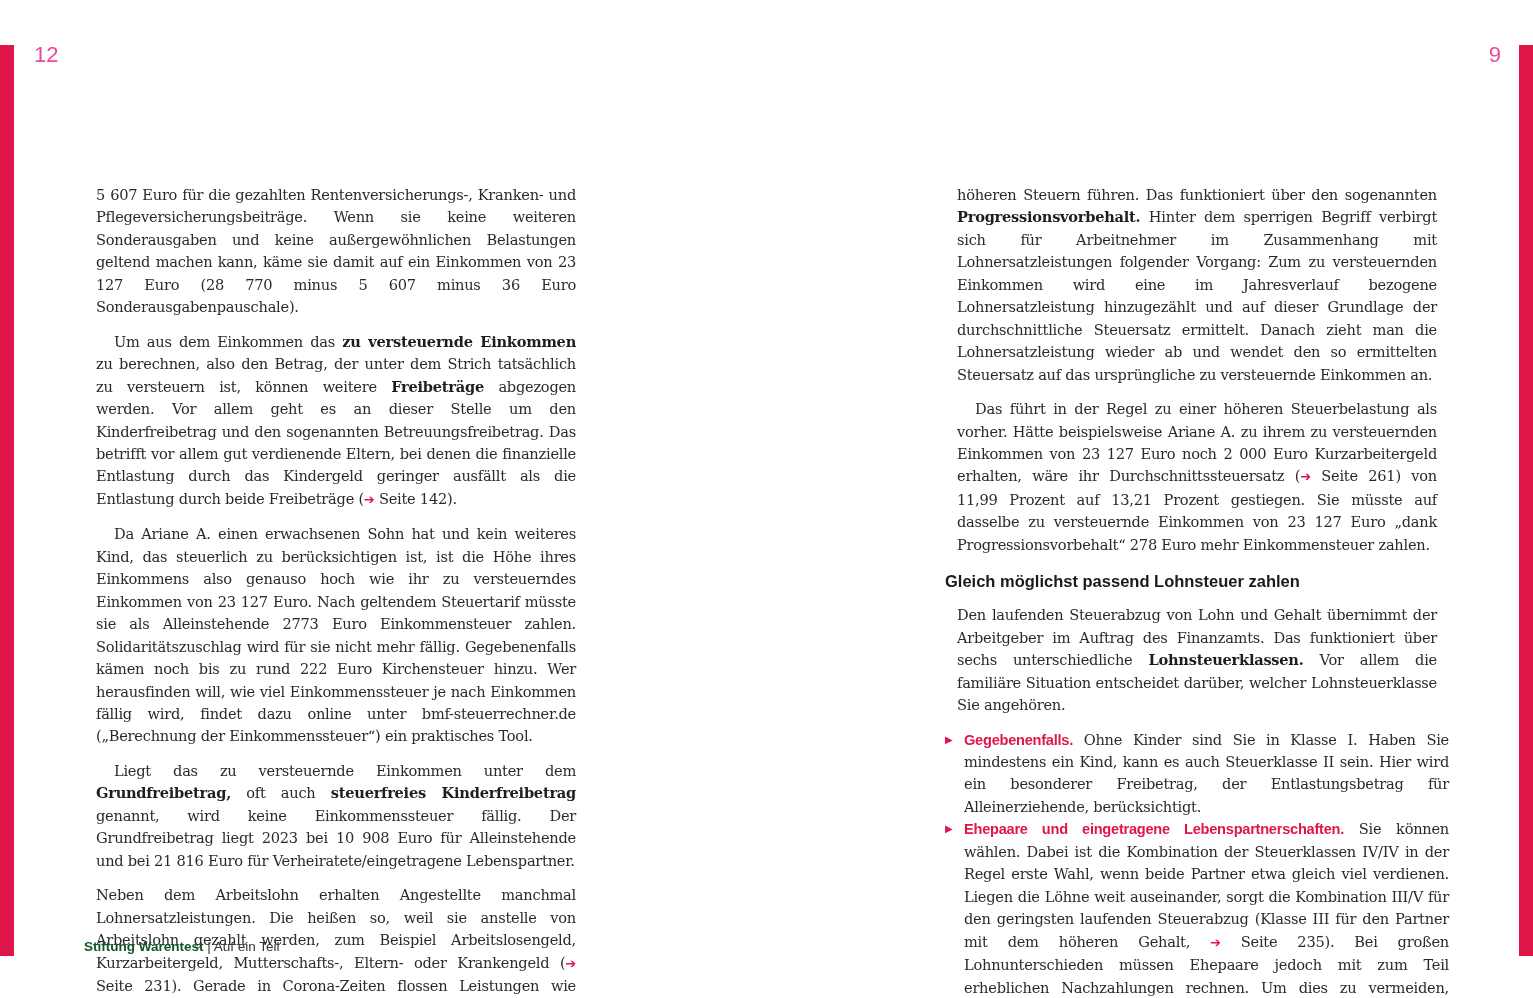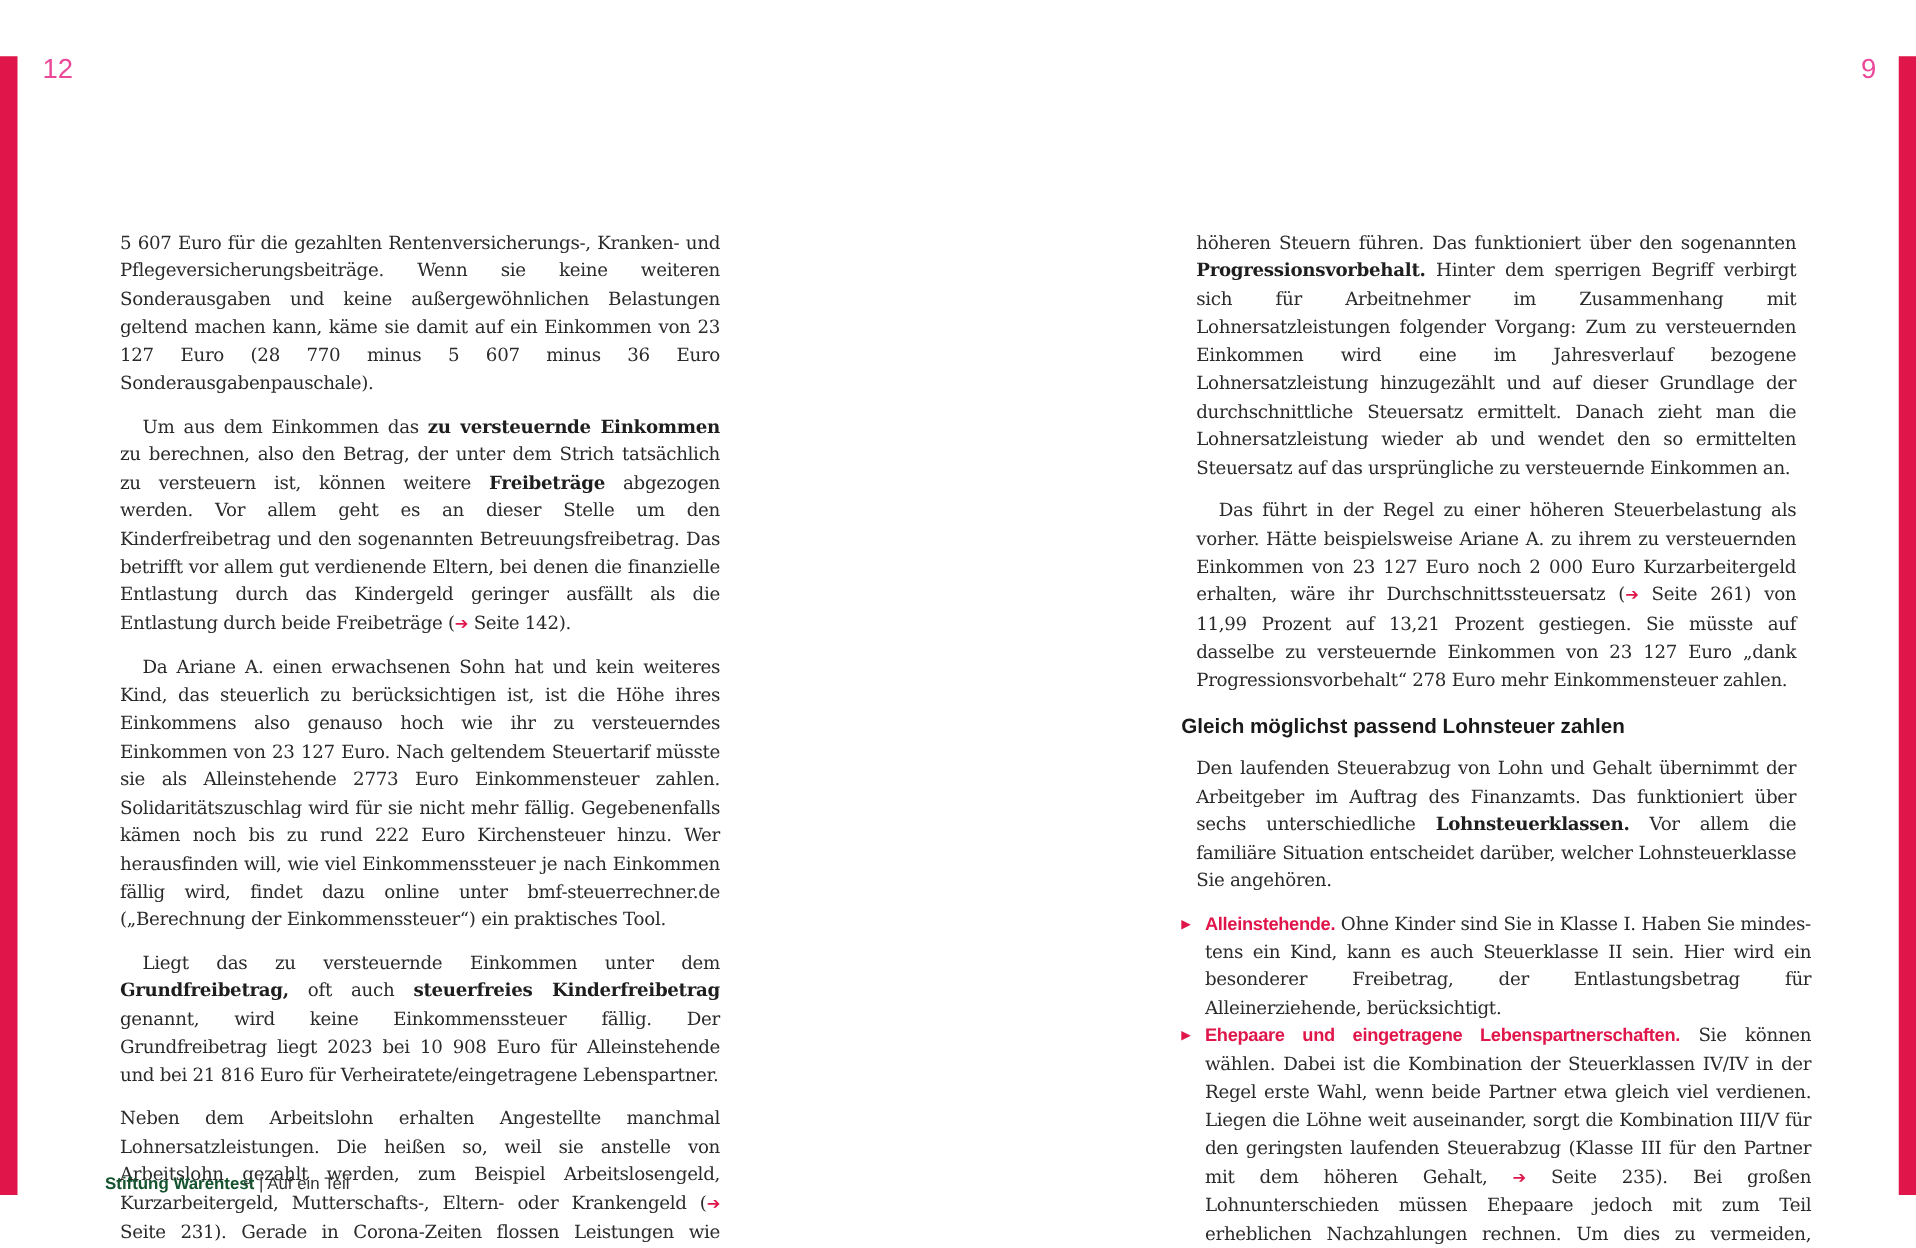--- a/index.html
+++ b/index.html
@@ -51,20 +51,20 @@
 </div>
 
 <div class="col right">
   <div>
       <p><span>höheren Steuern führen. Das funktioniert über den sogenannten </span><b>Pro­gressionsvorbehalt.</b><span> Hinter dem sperrigen Begriff verbirgt sich für Arbeit­nehmer im Zusammenhang mit Lohnersatzleistungen folgender Vor­gang: Zum zu versteuernden Einkommen wird eine im Jahresverlauf bezogene Lohnersatzleistung hinzugezählt und auf dieser Grundlage der durchschnittliche Steuersatz ermittelt. Danach zieht man die Lohnersatz­leistung wieder ab und wendet den so ermittelten Steuersatz auf das ursprüngliche zu versteuernde Einkommen an.</span></p>
       <p class="indent"><span>Das führt in der Regel zu einer höheren Steuerbelastung als vorher. Hätte beispielsweise Ariane A. zu ihrem zu versteuernden Einkommen von 23 127 Euro noch 2 000 Euro Kurzarbeitergeld erhalten, wäre ihr Durchschnittssteuersatz (</span><span class="arrow" style="color: rgb(224, 21, 74);">➔</span><span> Seite 261) von 11,99 Prozent auf 13,21 Prozent gestiegen. Sie müsste auf dasselbe zu versteuernde Einkommen von 23 127 Euro „dank Progressionsvorbehalt“ 278 Euro mehr Einkommensteu­er zahlen.</span></p>
     </div>
   <h2 style="margin-top:14px">Gleich möglichst passend Lohnsteuer zahlen</h2>
   <p><span>Den laufenden Steuerabzug von Lohn und Gehalt übernimmt der Arbeit­geber im Auftrag des Finanzamts. Das funktioniert über sechs unterschied­liche </span><b>Lohnsteuerklassen.</b><span> Vor allem die familiäre Situation entscheidet darüber, welcher Lohnsteuerklasse Sie angehören.</span></p>
   <ul class="bullets">
-      <li><span class="tri" style="color: rgb(224, 21, 74);">▶</span><span class="redlead" style="color: rgb(224, 21, 74);">Alleinstehende.</span><span> Ohne Kinder sind Sie in Klasse I. Haben Sie mindes­tens ein Kind, kann es auch Steuerklasse II sein. Hier wird ein besonde­rer Freibetrag, der Entlastungsbetrag für Alleinerziehende, berück­sichtigt.</span></li>
+      <li><span class="tri" style="color: rgb(224, 21, 74);">▶</span><span class="redlead" style="color: rgb(224, 21, 74);">Gegebenenfalls.</span><span> Ohne Kinder sind Sie in Klasse I. Haben Sie mindes­tens ein Kind, kann es auch Steuerklasse II sein. Hier wird ein besonde­rer Freibetrag, der Entlastungsbetrag für Alleinerziehende, berück­sichtigt.</span></li>
       <li><span class="tri" style="color: rgb(224, 21, 74);">▶</span><span class="redlead" style="color: rgb(224, 21, 74);">Ehepaare und eingetragene Lebenspartnerschaften.</span><span> Sie können wählen. Dabei ist die Kombination der Steuerklassen IV/IV in der Regel erste Wahl, wenn beide Partner etwa gleich viel verdienen. Liegen die Löhne weit auseinander, sorgt die Kombination III/V für den gerings­ten laufenden Steuerabzug (Klasse III für den Partner mit dem höheren Gehalt, </span><span class="arrow" style="color: rgb(224, 21, 74);">➔</span><span> Seite 235). Bei großen Lohnunterschieden müssen Ehepaare jedoch mit zum Teil erheblichen Nachzahlungen rechnen. Um dies zu vermeiden, besteht für Paare eine Alternative unter dem Begriff „Faktor-</span></li>
     </ul>
 </div>
 
 <div class="footer">
   <span class="brand" style="color: #14532d;">Stiftung Warentest</span><span> | </span><span>Auf ein Teil</span>
 </div>
 
 </body></html>

